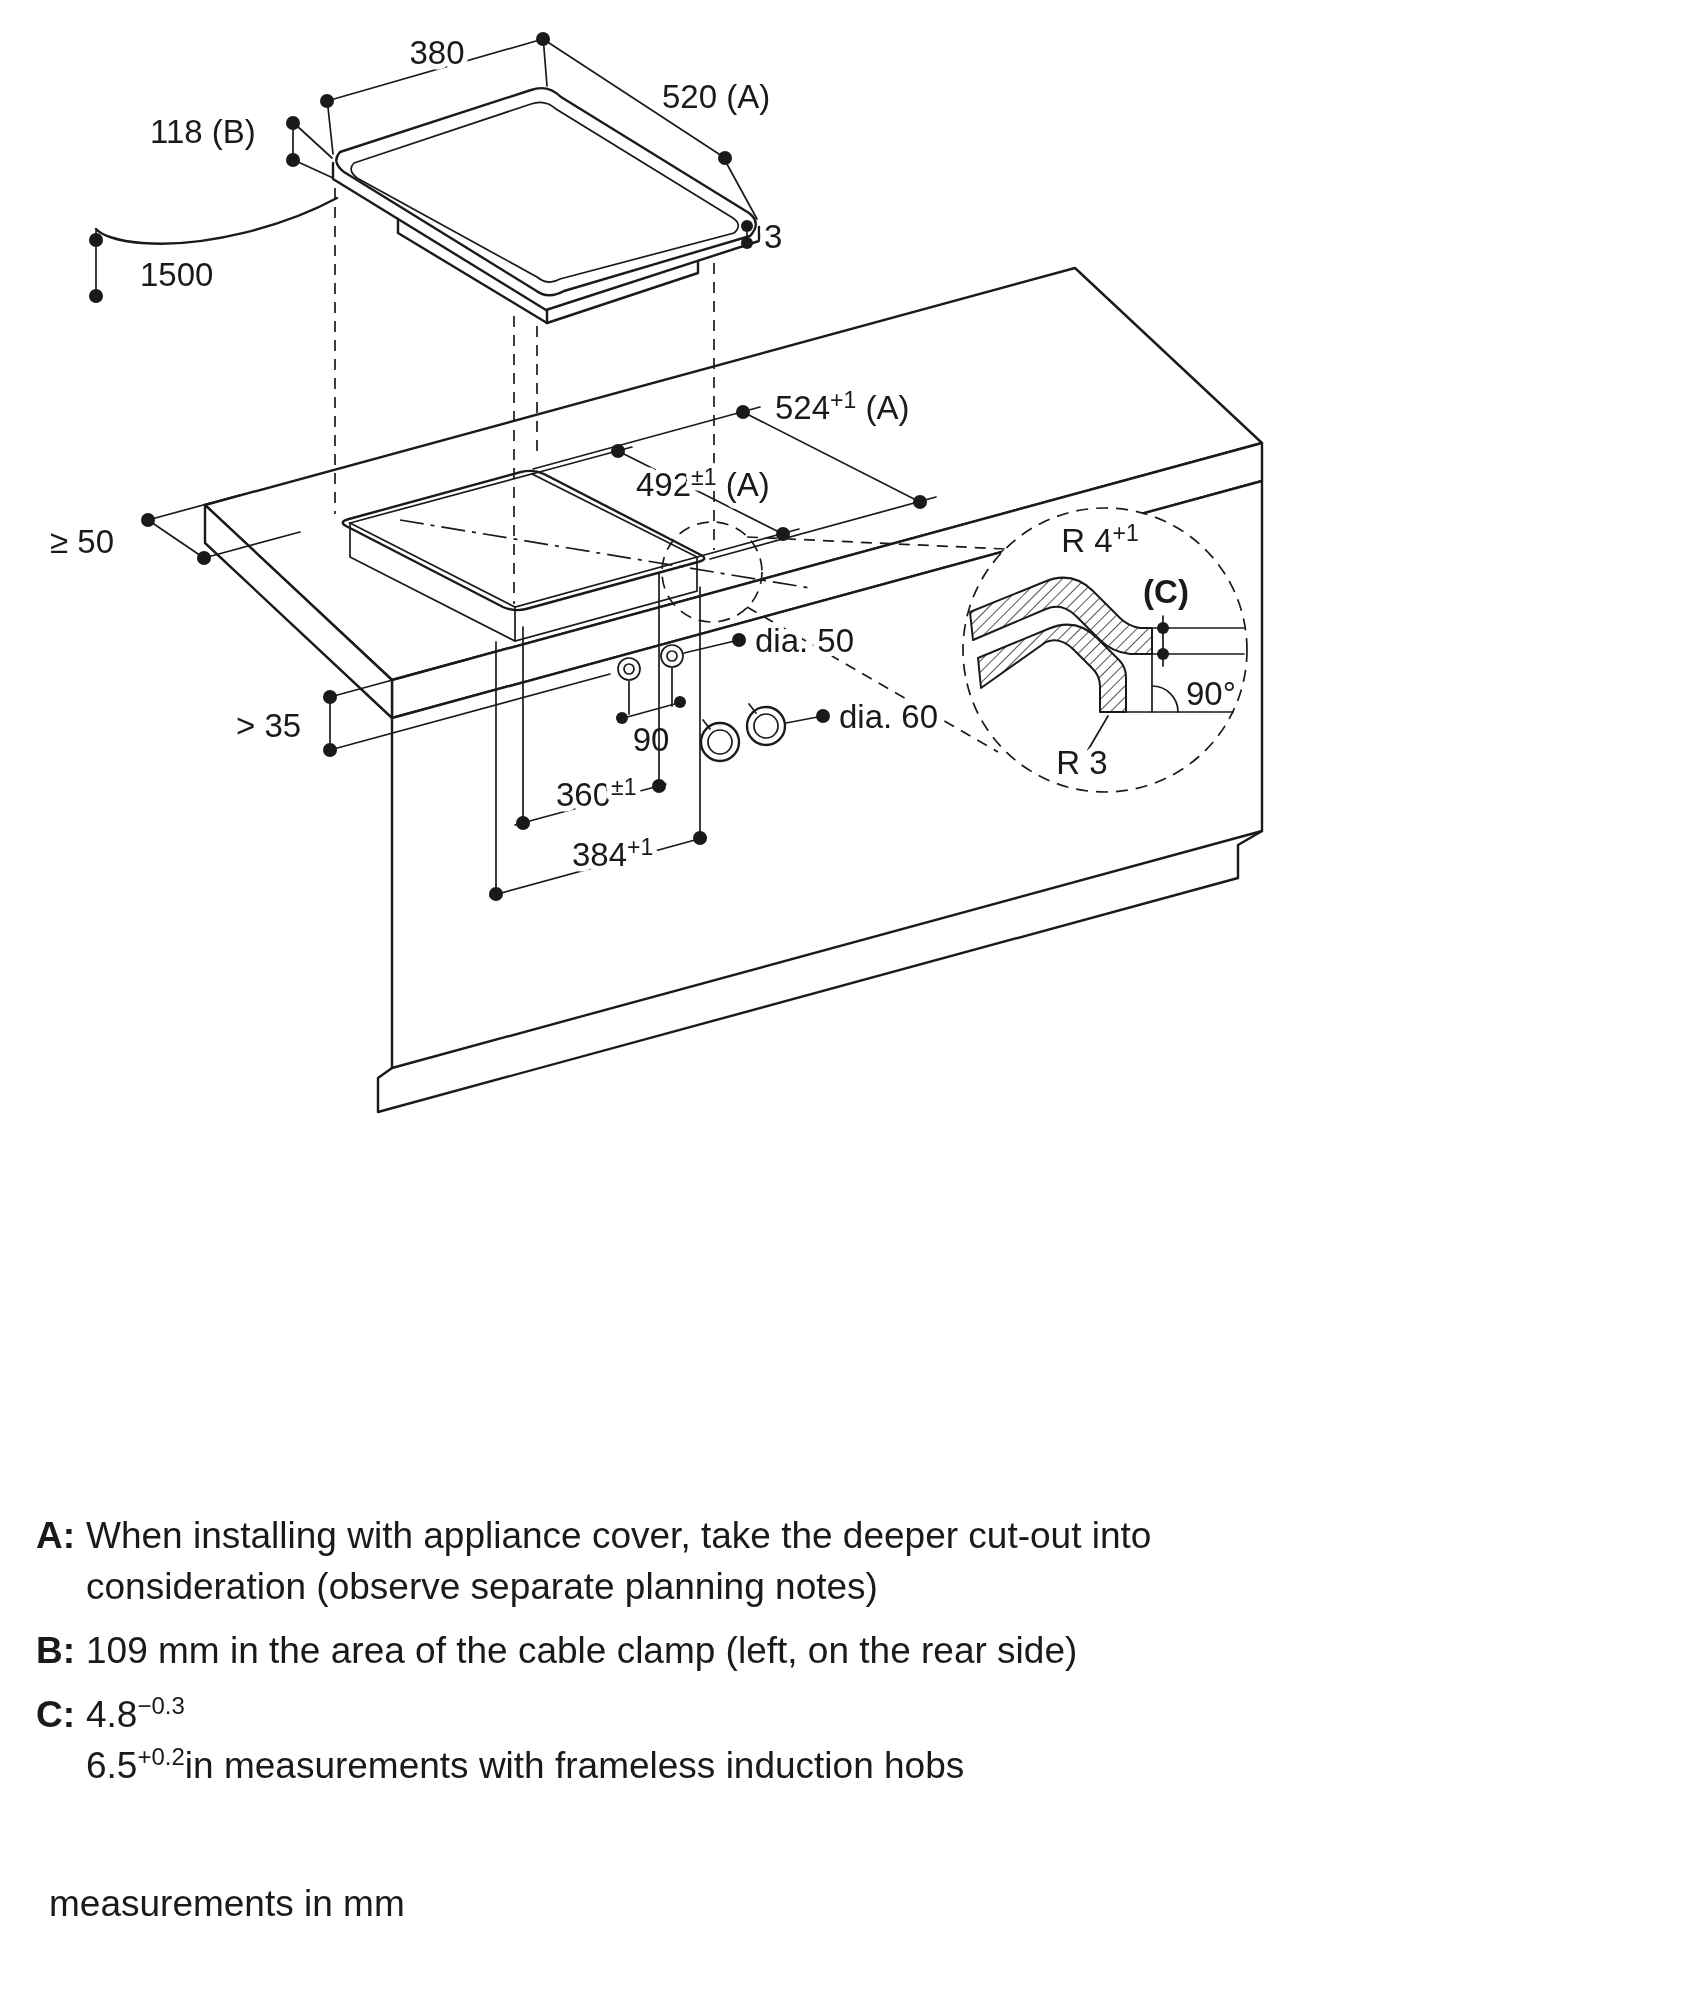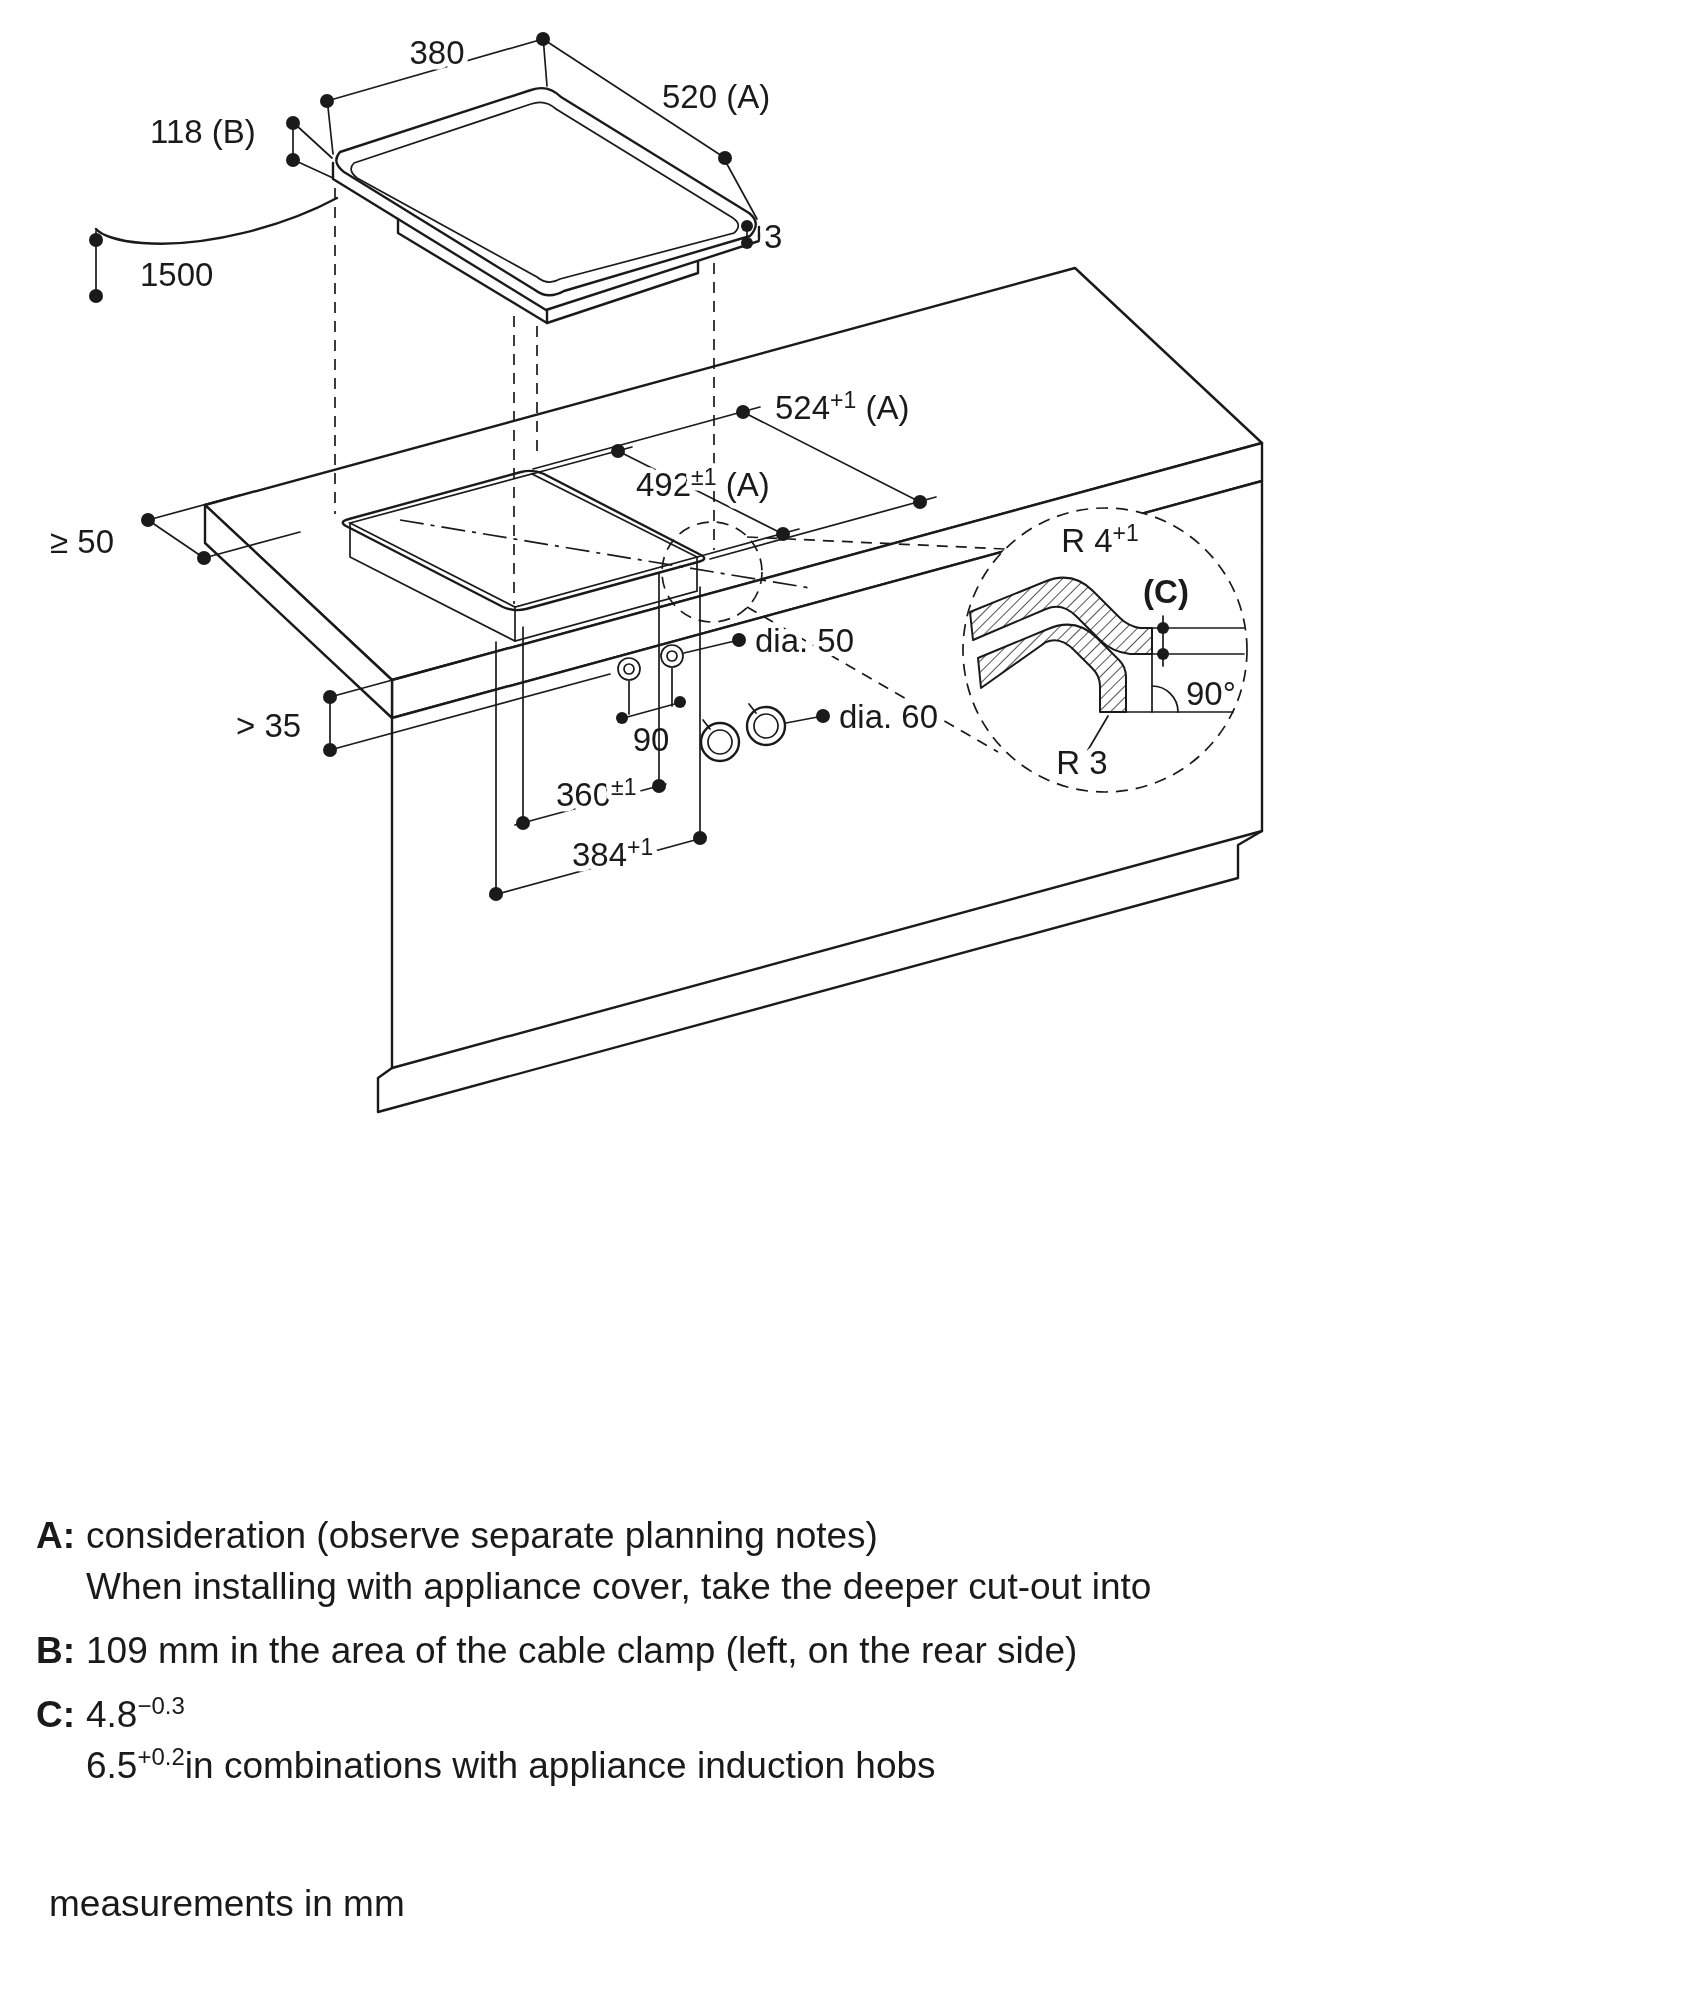--- a/index.html
+++ b/index.html
@@ -223,32 +223,32 @@
     <circle class="dot" cx="496" cy="894" r="7"></circle>
     <circle class="dot" cx="700" cy="838" r="7"></circle>
     <text x="572" y="866"><tspan>384</tspan><tspan class="sup" dy="-11">+1</tspan></text>
   </g>
 </svg>
 
 <div class="notes">
   <div class="note">
     <span class="nlabel">A:</span>
     <span>
+      <span style="display:block">When installing with appliance cover, take the deeper cut-out into</span>
       <span style="display:block">consideration (observe separate planning notes)</span>
-      <span style="display:block">When installing with appliance cover, take the deeper cut-out into</span>
     </span>
   </div>
   <div class="note">
     <span class="nlabel">B:</span>
     <span>109 mm in the area of the cable clamp (left, on the rear side)</span>
   </div>
   <div class="note">
     <span class="nlabel">C:</span>
     <span>
       <span style="display:block"><span>4.8</span><sup>−0.3</sup></span>
-      <span style="display:block"><span>6.5</span><sup>+0.2</sup><span>in combinations with appliance induction hobs</span></span>
+      <span style="display:block"><span>6.5</span><sup>+0.2</sup><span>in measurements with frameless induction hobs</span></span>
     </span>
   </div>
 </div>
 
 <div class="footer">measurements in mm</div>
 
 </div>
 
 </body></html>

